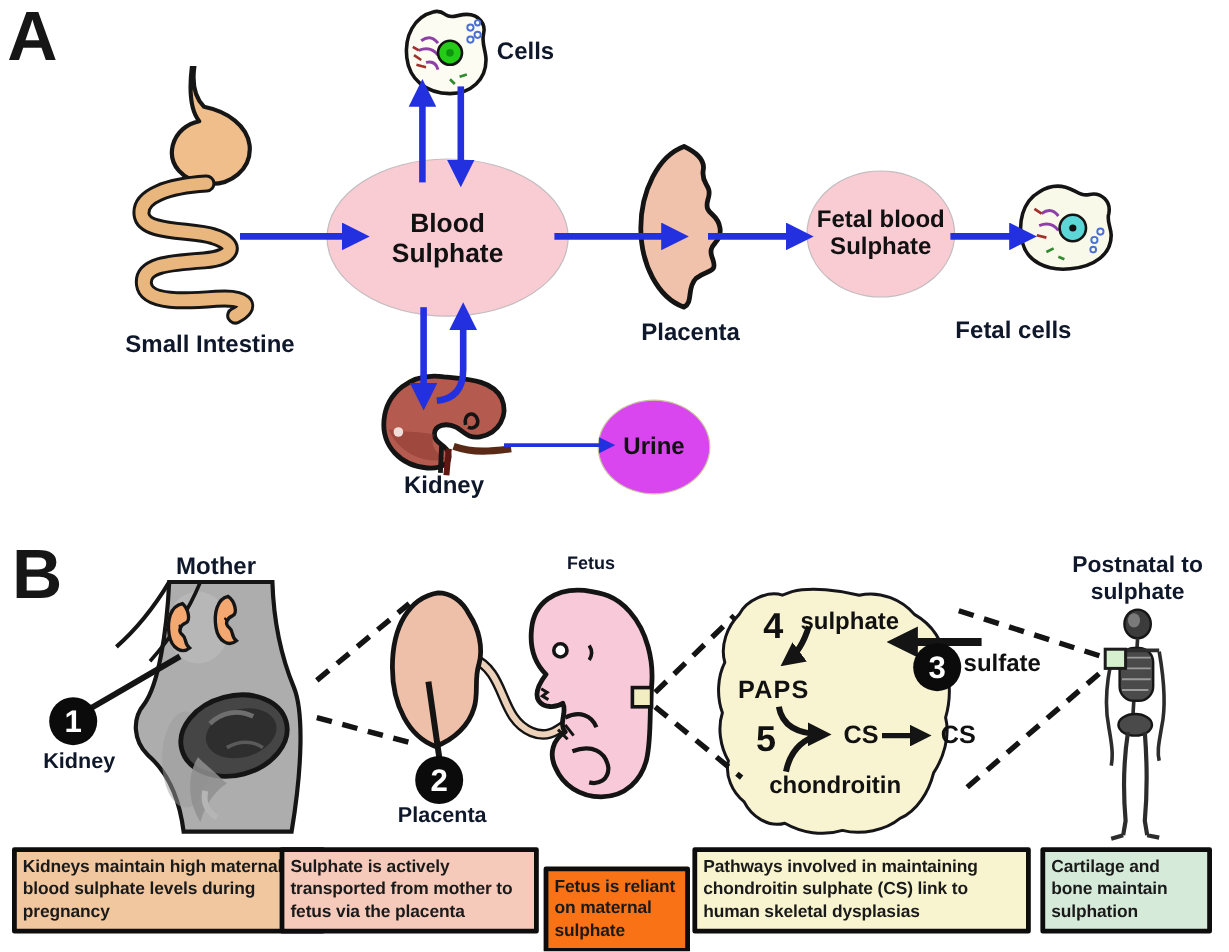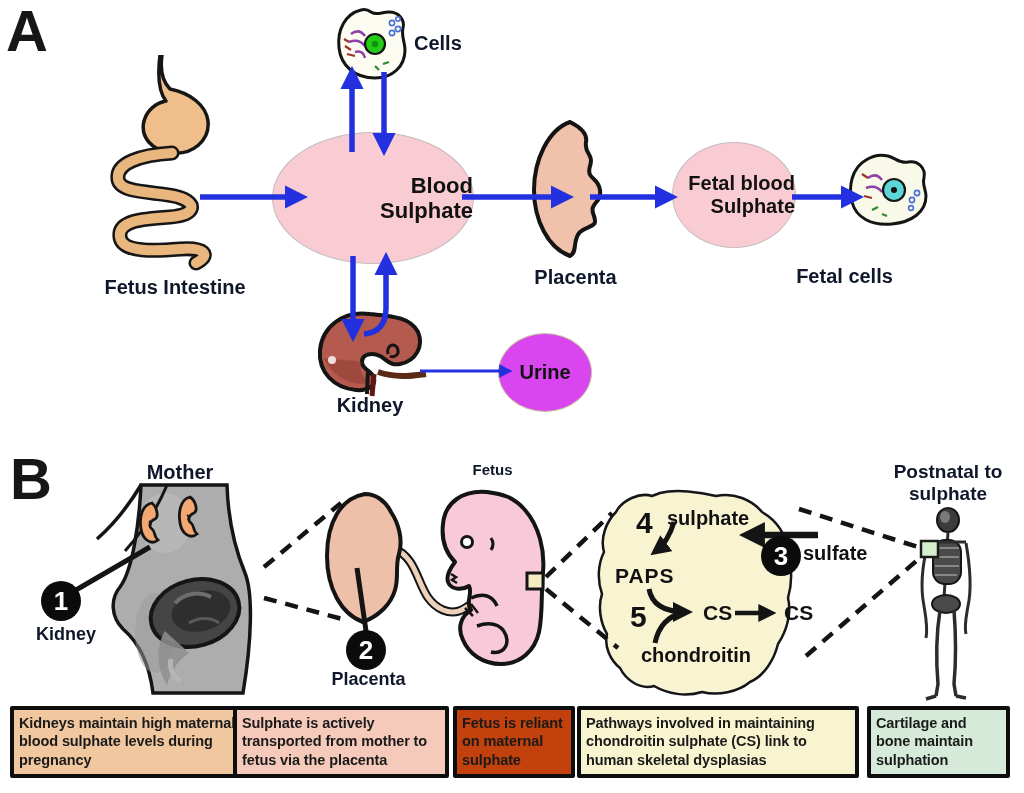--- a/index.html
+++ b/index.html
@@ -3,31 +3,31 @@
 <meta charset="utf-8">
 <style>
   html,body{margin:0;padding:0;background:#fff;}
   #canvas{position:relative;width:1024px;height:793px;background:#ffffff;overflow:hidden;
           font-family:"Liberation Sans","DejaVu Sans",sans-serif;color:#111;}
   .abs{position:absolute;}
   .panel-letter{font-size:58px;font-weight:bold;color:#161616;z-index:4;line-height:1;}
   .lbl{font-weight:bold;color:#0f172a;text-align:center;z-index:4;}
   .node-ellipse{border-radius:50%;display:flex;flex-direction:column;align-items:center;justify-content:center;
                 font-weight:bold;text-align:center;z-index:1;line-height:1.15;}
-  .pink{background:#f9cbd3;border:1.5px solid #c3bdbf;align-items:flex-end;}
+  .pink{background:#f9cbd3;border:1.5px solid #c3bdbf;}
   .yellow{background:#d946ef;border:1.5px solid #c9c4a0;}
   .marker-circle{width:40px;height:40px;border-radius:50%;background:#0b0b0b;color:#fff;
                  display:flex;align-items:center;justify-content:center;font-weight:bold;font-size:26px;z-index:5;}
   .icon-svg{z-index:1;}
   #overlay{position:absolute;left:0;top:0;z-index:2;pointer-events:none;}
   .pw{font-weight:bold;z-index:4;}
   .caption{position:absolute;top:706px;height:72px;border:4px solid #0d0d0d;border-radius:2px;
            box-sizing:border-box;padding:4px 5px;font-weight:bold;font-size:14.5px;line-height:1.26;
            color:#1a1a1a;z-index:4;letter-spacing:-0.1px;}
-  .cap1{background:#f1c79f;} .cap2{background:#f6cabb;} .cap3{background:#c2410c;}
+  .cap1{background:#f1c79f;} .cap2{background:#f6cabb;} .cap3{background:#f97316;margin-top:16px;}
   .cap4{background:#f8f4cf;} .cap5{background:#d5ead8;}
 </style>
 </head>
 <body>
 
 <div id="canvas">
 
   <div class="abs panel-letter" style="left:6px;top:2px;">A</div>
   <div class="abs panel-letter" style="left:10px;top:450px;">B</div>
 
@@ -177,21 +177,21 @@
       <path d="M 674 522 Q 668 542 656 551" stroke-width="5" marker-end="url(#ak)"></path>
       <path d="M 818 535 L 748 535" stroke-width="6.5" marker-end="url(#ak)"></path>
       <path d="M 649 589 Q 653 612 686 612" stroke-width="5" marker-end="url(#ak)"></path>
       <path d="M 655 643 Q 660 618 684 612" stroke-width="5"></path>
       <path d="M 735 613 L 770 613" stroke-width="4.5" marker-end="url(#ak)"></path>
     </g>
 
     <rect x="921" y="541" width="17" height="16" fill="#d6efcf" stroke="#1c1c1c" stroke-width="2.5"></rect>
   </svg>
 
-  <div class="abs lbl" style="left:95px;top:276px;width:160px;font-size:20px;">Fetus Intestine</div>
+  <div class="abs lbl" style="left:95px;top:276px;width:160px;font-size:20px;">Small Intestine</div>
   <div class="abs lbl" style="left:414px;top:32px;font-size:20px;">Cells</div>
   <div class="abs lbl" style="left:528px;top:266px;width:95px;font-size:20px;">Placenta</div>
   <div class="abs lbl" style="left:792px;top:265px;width:105px;font-size:20px;">Fetal cells</div>
   <div class="abs lbl" style="left:330px;top:394px;width:80px;font-size:20px;">Kidney</div>
 
   <div class="abs lbl" style="left:95px;top:461px;width:170px;font-size:20px;">Mother</div>
   <div class="abs lbl" style="left:430px;top:461px;width:125px;font-size:15px;">Fetus</div>
   <div class="abs lbl" style="left:878px;top:461px;width:140px;font-size:19px;line-height:1.15;">
     <div>Postnatal to</div>
     <div>sulphate</div>

